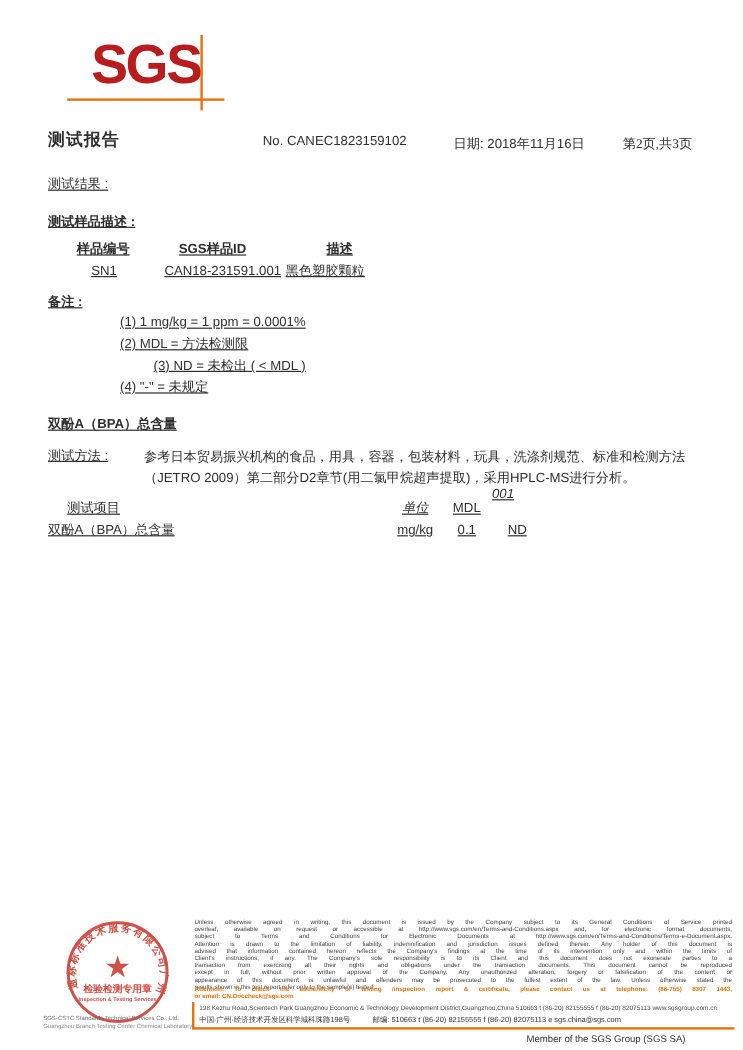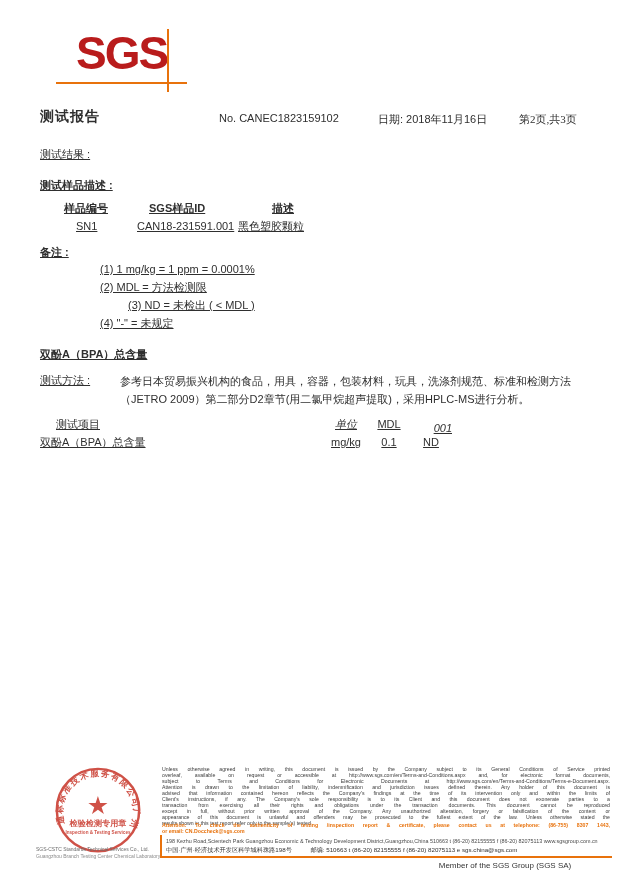--- a/index.html
+++ b/index.html
@@ -46,21 +46,21 @@
   .note-3 { left:100px; top:315px; }
 
   .bpa-title { left:40px; top:346px; }
   .method-label { left:40px; top:372px; }
   .method-text { left:120px; top:372px; width:480px; font-size:11px;
     line-height:18px; white-space:normal; }
 
   .rt-h0 { left:56px;  top:416px; }
   .rt-h1 { left:325px; top:416px; width:42px; text-align:center; }
   .rt-h2 { left:368px; top:416px; width:42px; text-align:center; }
-  .rt-h3 { left:410px; top:420px; width:42px; text-align:right; }
+  .rt-h3 { left:410px; top:404px; width:42px; text-align:left; }
   .rt-c0 { left:40px;  top:434px; }
   .rt-c1 { left:325px; top:434px; width:42px; text-align:center; }
   .rt-c2 { left:368px; top:434px; width:42px; text-align:center; }
   .rt-c3 { left:410px; top:434px; width:42px; text-align:center; }
 
   
   .legal-block { left:162px; top:766px; width:448px; }
   .legal-line { font-size:5.2px; line-height:6px; white-space:nowrap;
     overflow:hidden; color:#3c3c3c; text-align:justify; text-align-last:justify; }
   .legal-line:last-child { text-align-last:left; }

